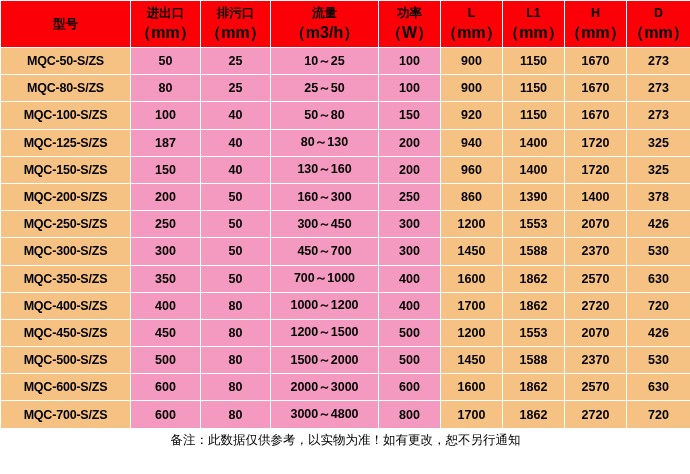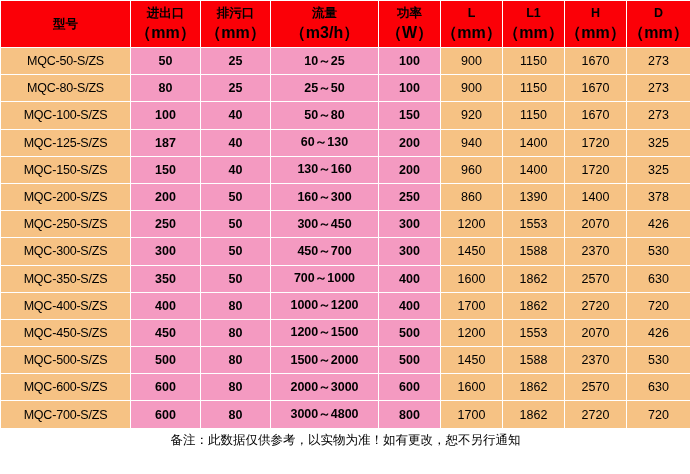--- a/index.html
+++ b/index.html
@@ -46,33 +46,33 @@
   }
   
   tbody tr.data td {
     height: 26.2px;
   }
   
   td.model {
     background: #f6c284;
     text-align: left;
     padding-left: 4px;
-    font-weight: normal;
+    font-weight: bold;
     font-size: 12.5px;
     letter-spacing: -0.2px;
   }
   
   td.pink {
     background: #f49ac1;
     font-weight: bold;
   }
   
   td.orange {
     background: #f6c284;
-    font-weight: normal;
+    font-weight: bold;
     margin-left: 28px;
   }
   
   .note td {
     background: #ffffff;
     border: 1px solid #ffffff;
     color: #fb0007;
     font-weight: normal;
     font-size: 13px;
     height: 24px;
@@ -174,21 +174,21 @@
         <td class="pink">150</td>
         <td class="orange">920</td>
         <td class="orange">1150</td>
         <td class="orange">1670</td>
         <td class="orange">273</td>
       </tr>
       <tr class="data">
         <td class="model">MQC-125-S/ZS</td>
         <td class="pink">187</td>
         <td class="pink">40</td>
-        <td class="pink">60～130</td>
+        <td class="pink">80～130</td>
         <td class="pink">200</td>
         <td class="orange">940</td>
         <td class="orange">1400</td>
         <td class="orange">1720</td>
         <td class="orange">325</td>
       </tr>
       <tr class="data">
         <td class="model">MQC-150-S/ZS</td>
         <td class="pink">150</td>
         <td class="pink">40</td>

